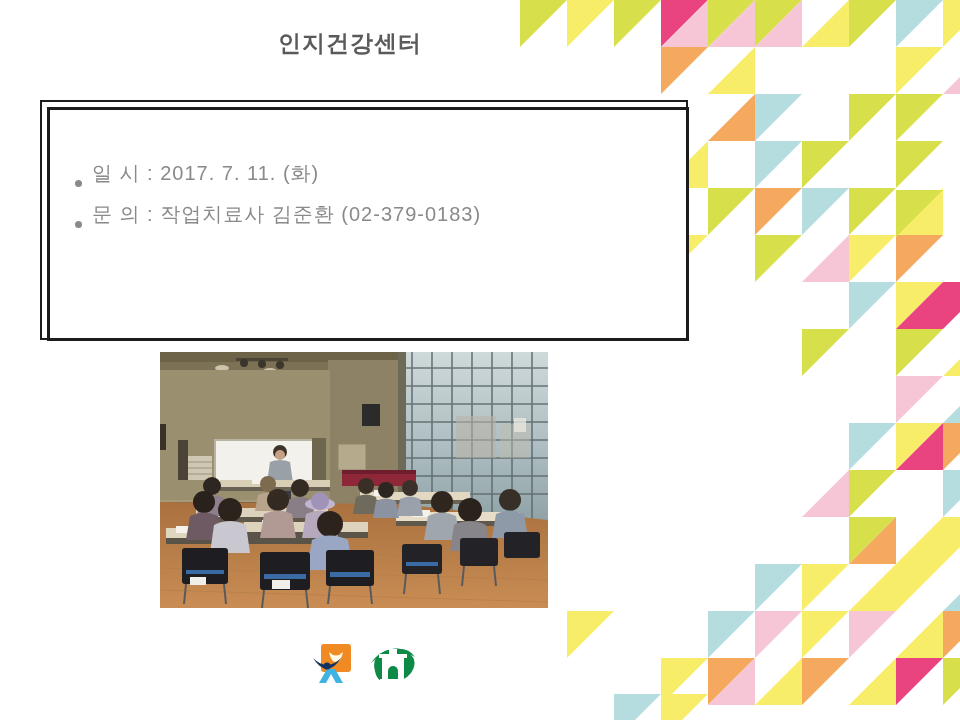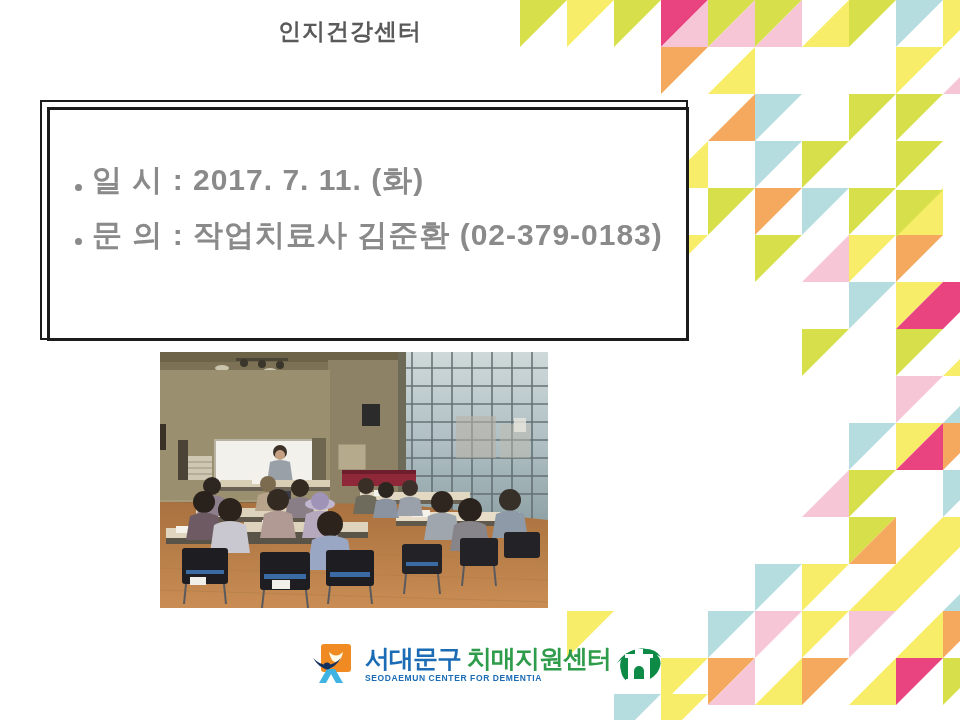--- a/index.html
+++ b/index.html
@@ -8,21 +8,21 @@
     font-family:"Liberation Sans","DejaVu Sans",sans-serif;
     position:relative;
   }
   .slide{position:absolute;inset:0;width:960px;height:720px;background:#fff;overflow:hidden;}
 
   
   .pattern{position:absolute;left:0;top:0;width:960px;height:720px;pointer-events:none;}
   .tri{position:absolute;width:47px;height:47px;}
 
   
-  .title-wrap{position:absolute;left:0;top:18px;width:700px;text-align:center;z-index:5;}
+  .title-wrap{position:absolute;left:0;top:30px;width:700px;text-align:center;z-index:5;}
   .subtitle{
     font-size:23px;color:#5a5a5a;letter-spacing:1px;line-height:1.2;
     font-weight:600;
   }
   .maintitle{
     font-size:36px;color:#1a1a1a;font-weight:bold;letter-spacing:3px;
     line-height:1.25;margin-top:4px;
   }
 
   
@@ -33,23 +33,23 @@
   .box-inner{
     position:absolute;left:47px;top:107px;width:636px;height:228px;
     border:3px solid #1c1c1c;z-index:4;background:#fff;
   }
 
   
   .bullets{
     position:absolute;left:75px;top:160px;width:600px;z-index:6;
   }
   .bullet{
-    display:flex;align-items:center;margin-bottom:14px;
-    color:#8a8a8a;font-size:30px;line-height:1.35;letter-spacing:1px;
-    font-weight:700;
+    display:flex;align-items:flex-end;margin-bottom:14px;
+    color:#8a8a8a;font-size:20px;line-height:1.35;letter-spacing:1px;
+    font-weight:400;
   }
   .dot{
     display:inline-block;width:7px;height:7px;border-radius:50%;
     background:#8a8a8a;margin-top:14px;margin-right:10px;flex:0 0 auto;
   }
   .btext{flex:1 1 auto;}
 
   
   .photo{
     position:absolute;left:160px;top:352px;width:388px;height:256px;
@@ -377,26 +377,20 @@
   </div>
 
   <div class="logo">
     <svg class="logo-mark" viewBox="0 0 44 40">
       <rect x="8" y="0" width="30" height="28" rx="3" fill="#F08A23"></rect>
       <path d="M16,8 q7,7 14,0 q-2,10 -7,10 q-5,0 -7,-10 Z" fill="#fdfbe8"></path>
       <path d="M0,14 q14,14 28,0 q-6,10 -14,11 q-8,-1 -14,-11 Z" fill="#14325e"></path>
       <path d="M14,25 l-8,14 h7 l5,-9 l5,9 h7 l-8,-14 Z" fill="#3fb3e2"></path>
       <circle cx="14" cy="22" r="3.5" fill="#14325e"></circle>
     </svg>
-    <div class="logo-text">
-      <div class="logo-kr">
-        <span>서대문구 </span><span class="g">치매지원센터</span>
-      </div>
-      <div class="logo-en">SEODAEMUN CENTER FOR DEMENTIA</div>
-    </div>
     <svg class="logo-gate" viewBox="0 0 48 46">
       <path d="M6,30 q-4,-14 10,-20 q12,-6 24,2 q10,8 2,20 q-8,10 -22,10 q-12,0 -14,-12 Z" fill="#0d8a46"></path>
       <path d="M2,22 q8,-12 22,-14 q16,-2 22,8 q-10,-6 -22,-4 q-14,2 -22,10 Z" fill="#0d8a46"></path>
       <rect x="13" y="16" width="22" height="24" fill="#ffffff"></rect>
       <rect x="10" y="13" width="28" height="4" fill="#ffffff"></rect>
       <rect x="20" y="8" width="8" height="6" fill="#ffffff"></rect>
       <path d="M19,40 v-10 a5,5 0 0 1 10,0 v10 Z" fill="#0d8a46"></path>
       <rect x="11" y="38" width="26" height="4" fill="#ffffff"></rect>
     </svg>
   </div>

